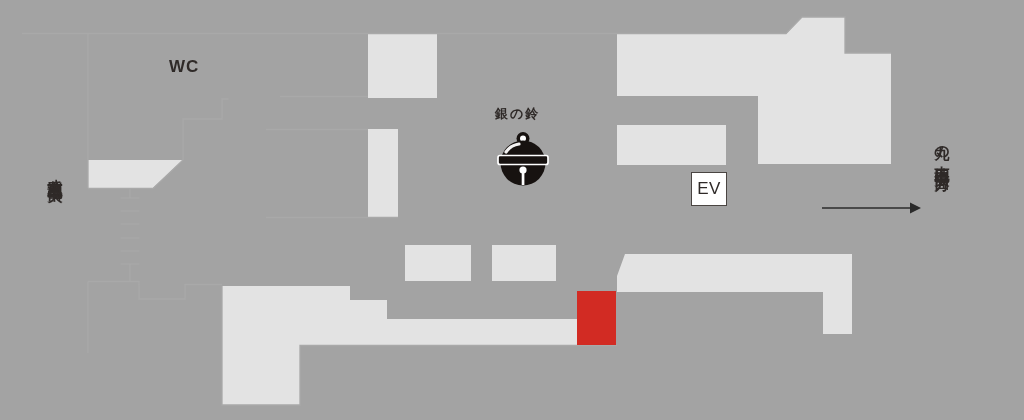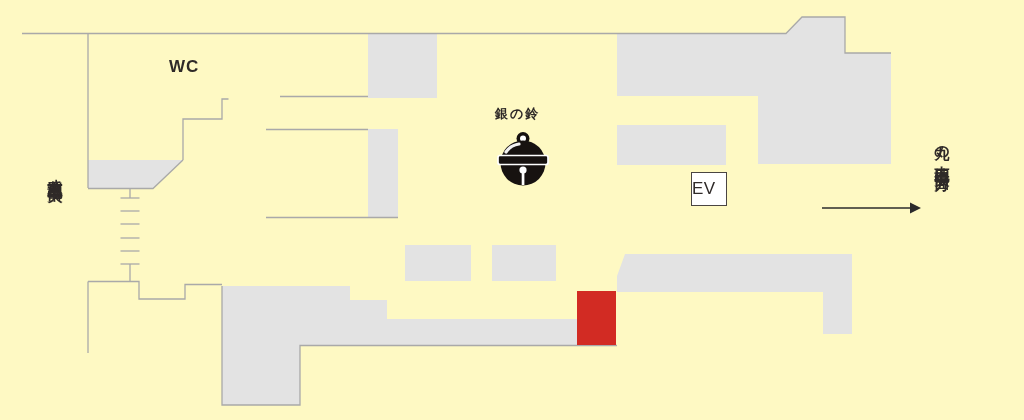--- a/index.html
+++ b/index.html
@@ -4,38 +4,38 @@
 <style>
   :root{
     --floor-fill:#e3e3e3;
     --outline:#a9a9a9;
     --red:#d22b23;
     --ink:#2f2a28;
     --icon:#171210;
   }
   html,body{margin:0;padding:0;background:#fff;}
   #stage{
-    position:relative;width:1024px;height:420px;background:#fef9c3;
+    position:relative;width:1024px;height:420px;background:#a3a3a3;
     font-family:"Liberation Sans", sans-serif;color:var(--ink);overflow:hidden;
   }
   #map-svg{position:absolute;left:0;top:0;}
   .floor{fill:var(--floor-fill);stroke:none;}
   .oline{fill:none;stroke:var(--outline);stroke-width:1.3;}
   .redspot{fill:var(--red);stroke:none;}
   .arrowline{stroke:#2b2b2b;stroke-width:1.6;fill:none;}
   .arrowhead{fill:#2b2b2b;stroke:none;}
   .bell-black{fill:var(--icon);}
   .bell-white{fill:#ffffff;}
   .label{position:absolute;color:var(--ink);white-space:nowrap;}
   .wc{left:169px;top:57px;font-size:17px;letter-spacing:1px;font-weight:bold;}
   .bell-label{left:495px;top:105px;font-size:13px;font-weight:bold;letter-spacing:2px;}
   .ev-box{
     position:absolute;left:691px;top:172px;width:36px;height:34px;
     border:1.6px solid #4a4542;box-sizing:border-box;background:#fff;
-    display:flex;align-items:center;
+    display:flex;align-items:center;justify-content:center;
     font-size:17px;letter-spacing:0.5px;color:var(--ink);
   }
   .vtext{
     position:absolute;writing-mode:vertical-rl;text-orientation:upright;
     font-size:15px;letter-spacing:1.5px;font-weight:bold;color:var(--ink);
   }
   .vtext.left-exit{left:45px;top:167px;}
   .vtext.right-exit{left:932px;top:134px;}
 </style>
 </head>

